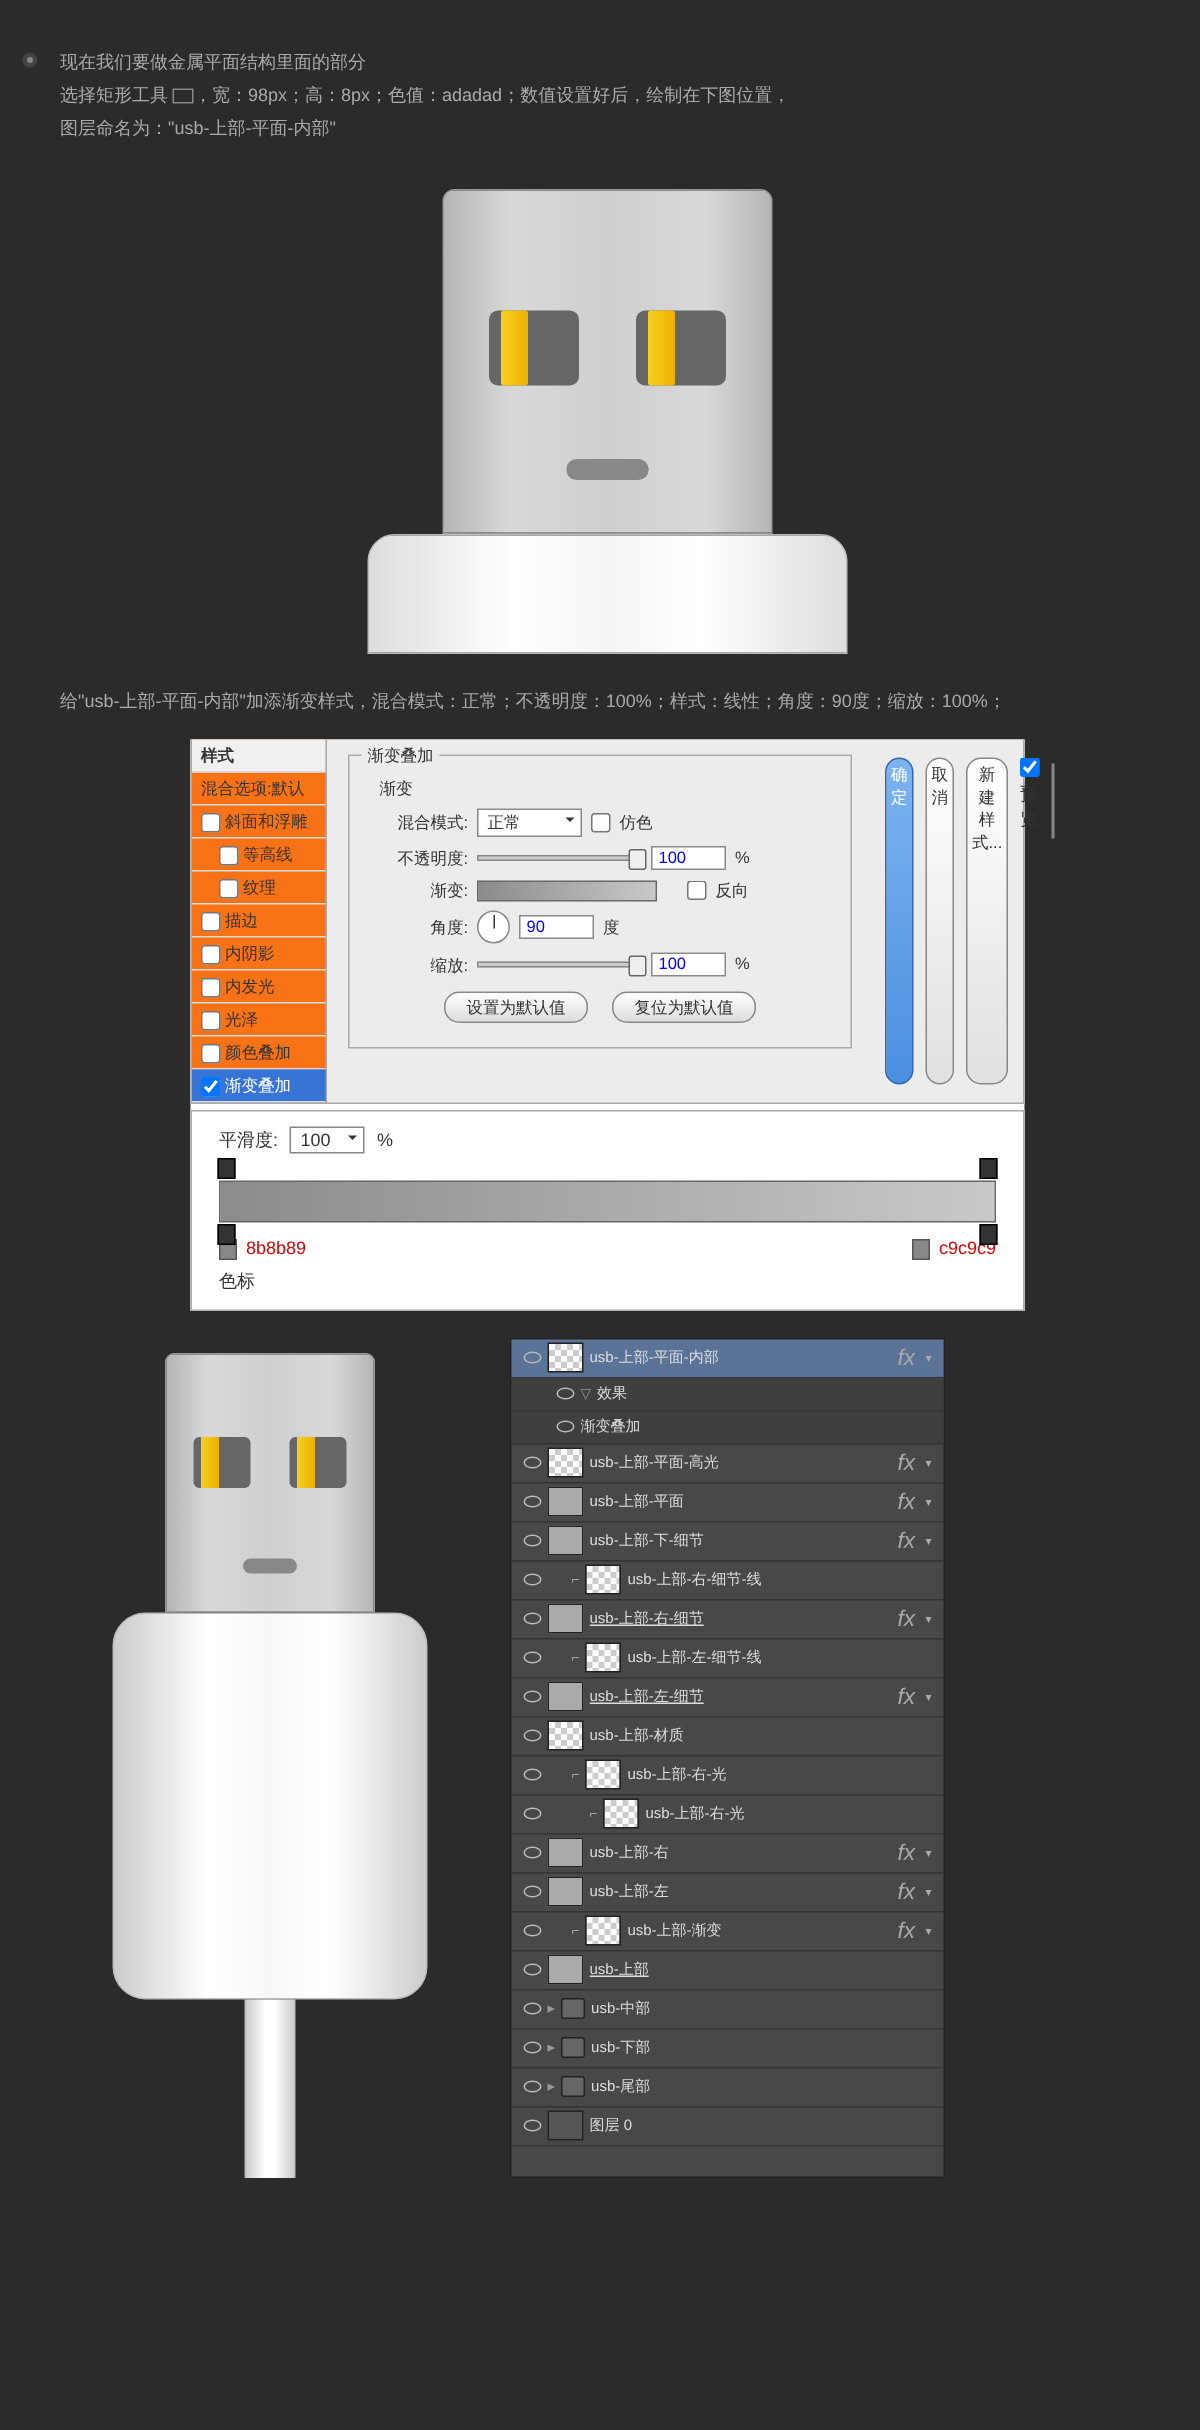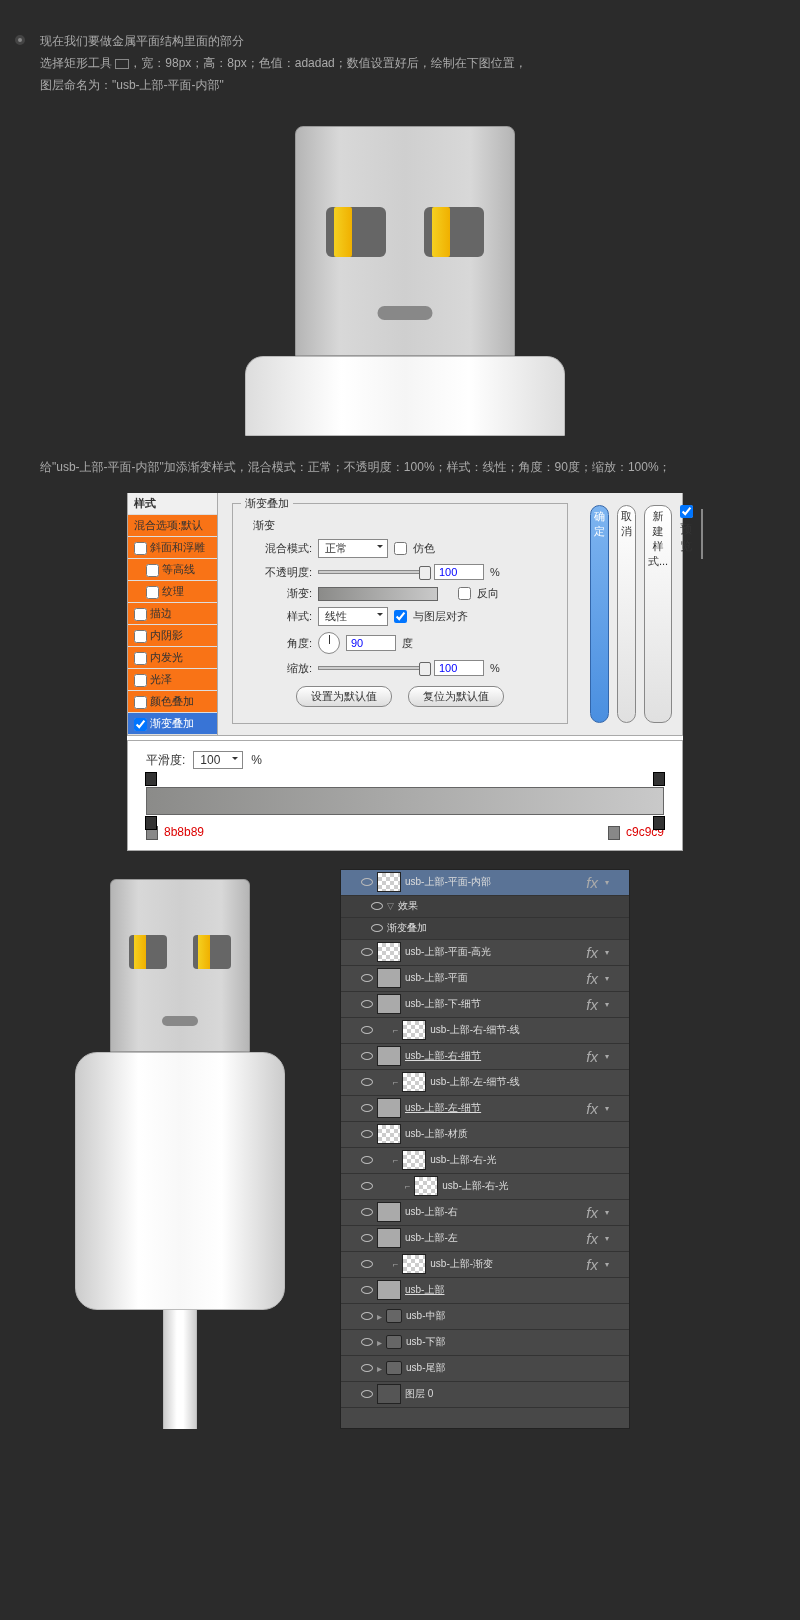--- a/index.html
+++ b/index.html
@@ -54,21 +54,21 @@
 .bottom{display:flex;gap:20px;margin-top:18px}
 .usb-small{width:280px;height:560px;background:#2b2b2b;display:flex;flex-direction:column;align-items:center;padding-top:10px}
 .usb-small .mtl{width:140px;height:175px;background:linear-gradient(90deg,#b5b5b5,#d8d8d8 20%,#cfcfcf 50%,#d8d8d8 80%,#b5b5b5);border-radius:6px 6px 0 0;border:1px solid #999;position:relative}
 .usb-small .slot{position:absolute;width:38px;height:34px;background:#666;border-radius:4px;top:55px}
 .usb-small .slot.l{left:18px}.usb-small .slot.r{right:18px}
 .usb-small .slot::before{content:"";position:absolute;left:5px;top:0;width:12px;height:100%;background:linear-gradient(90deg,#f5d020,#f0b000)}
 .usb-small .mouth{position:absolute;bottom:25px;left:50%;transform:translateX(-50%);width:36px;height:10px;background:#888;border-radius:5px}
 .usb-small .plastic{width:210px;height:260px;background:linear-gradient(90deg,#ccc,#fff 30%,#f8f8f8 50%,#fff 70%,#ccc);border-radius:22px;border:1px solid #bbb}
 .usb-small .cable{width:34px;height:120px;background:linear-gradient(90deg,#ccc,#fff 40%,#fff 60%,#ccc);border-left:1px solid #bbb;border-right:1px solid #bbb}
 .layers{flex:1;background:#484848;border:1px solid #222;font-size:10px;color:#ddd;max-width:290px}
-.layer{display:flex;align-items:center;border-bottom:1px solid #333;height:26px;padding:0 20px;gap:4px}
+.layer{display:flex;align-items:center;border-bottom:1px solid #333;height:26px;padding:0 8px;gap:4px}
 .layer.sel{background:#5a7396}
 .layer.sub{padding-left:30px;height:22px;background:#3f3f3f}
 .eye{width:12px;height:12px;flex-shrink:0;position:relative}
 .eye::before{content:"";position:absolute;inset:2px 0;border:1px solid #bbb;border-radius:50%}
 .thumb{width:24px;height:20px;background:#aaa;border:1px solid #222;flex-shrink:0}
 .thumb.chk{background:repeating-conic-gradient(#ccc 0 25%,#fff 0 50%) 0 0/8px 8px}
 .thumb.dark{background:#555}
 .thumb.folder{background:#666;width:16px;height:14px;border-radius:2px}
 .lname{flex:1;white-space:nowrap;overflow:hidden}
 .lname.u{text-decoration:underline}
@@ -130,26 +130,20 @@
           <span>%</span>
         </div>
         <div class="grad-row">
           <label>渐变:</label>
           <span class="grad-preview"></span>
           <span style="width:8px"></span>
           <input type="checkbox" style="">
               <span>反向</span>
         </div>
         <div class="grad-row">
-          <label>样式:</label>
-          <span class="sel-box">线性</span>
-          <input type="checkbox" checked="" style="">
-              <span>与图层对齐</span>
-        </div>
-        <div class="grad-row">
           <label>角度:</label>
           <span class="angle-dial"></span>
           <span class="num-input">90</span>
           <span>度</span>
         </div>
         <div class="grad-row">
           <label>缩放:</label>
           <span class="slider"></span>
           <span class="num-input">100</span>
           <span>%</span>
@@ -178,20 +172,21 @@
     <div class="ge-bar">
       <div class="ge-ostop l"></div>
       <div class="ge-ostop r"></div>
       <div class="ge-stop l"></div>
       <div class="ge-stop r"></div>
     </div>
     <div class="ge-labels">
       <span>8b8b89</span>
       <span>c9c9c9</span>
     </div>
+    <div style="margin-top:6px">色标</div>
   </div>
 </div>
 
 <div class="bottom">
   <div class="usb-small">
     <div class="mtl">
       <div class="slot l"></div>
           <div class="slot r"></div>
           <div class="mouth"></div>
     </div>

